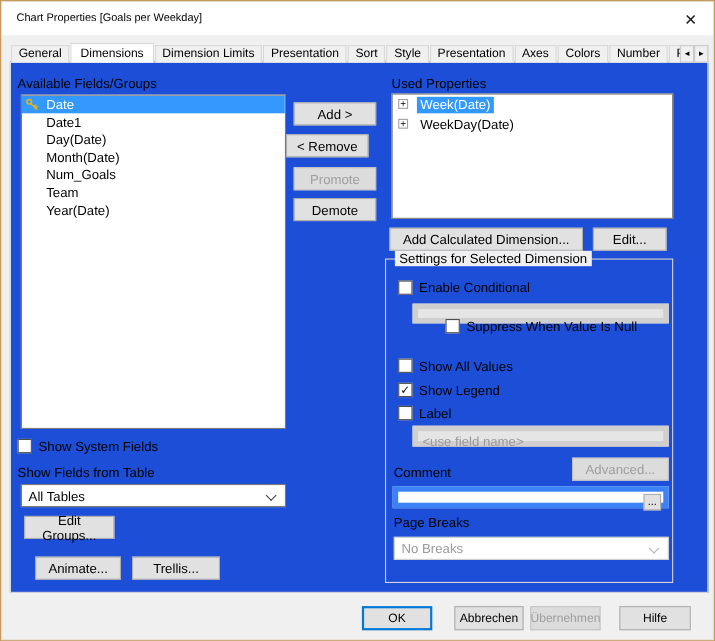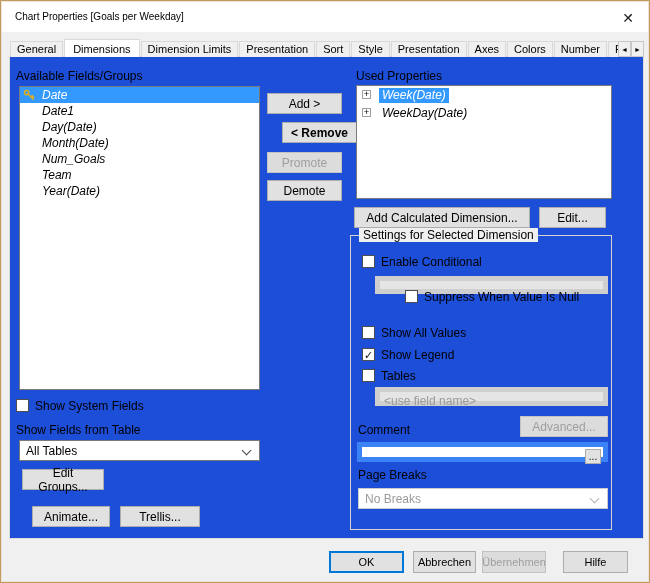--- a/index.html
+++ b/index.html
@@ -45,21 +45,21 @@
     font-size:7px; line-height:15px; text-align:center; color:#000; cursor:pointer;
   }
   
   .panel {
     position:absolute; left:8px; top:55px; width:635px; height:483px;
     background:#1d4ed8; border:1px solid #dcdcdc; z-index:2;
   }
   .lbl { position:absolute; white-space:nowrap; }
   
   .listbox {
-    position:absolute; background:#fff; border:1px solid #7a7a7a; overflow:hidden;font-style:italic;
+    position:absolute; background:#fff; border:1px solid #7a7a7a; overflow:hidden;
   }
   .fieldrow { position:relative; height:16px; line-height:16px; padding-left:22px; cursor:default; white-space:nowrap; }
   .fieldrow.selected { background:#3399ff; color:#fff; }
   .key-ic { position:absolute; left:3px; top:2px; width:12px; height:12px; }
   
   .btn {
     position:absolute; background:#e1e1e1; border:1px solid #adadad;
     font-size:12px; text-align:center; cursor:pointer;
     display:flex; align-items:center; justify-content:center;
     font-family:"Liberation Sans", sans-serif;
@@ -167,21 +167,21 @@
       </div>
       <div class="fieldrow"><span>Date1</span></div>
       <div class="fieldrow"><span>Day(Date)</span></div>
       <div class="fieldrow"><span>Month(Date)</span></div>
       <div class="fieldrow"><span>Num_Goals</span></div>
       <div class="fieldrow"><span>Team</span></div>
       <div class="fieldrow"><span>Year(Date)</span></div>
     </div>
 
     <button class="btn" style="left:257px; top:36px; width:75px; height:21px;">Add &gt;</button>
-    <button class="btn" style="left:272px; top:65px; width:75px; height:21px;font-weight:bold;">&lt; Remove</button>
+    <button class="btn" style="left:250px; top:65px; width:75px; height:21px;">&lt; Remove</button>
     <button class="btn disabled" style="left:257px; top:95px; width:75px; height:21px;">Promote</button>
     <button class="btn" style="left:257px; top:123px; width:75px; height:21px;">Demote</button>
 
     <div class="lbl" style="left:346px; top:12px;">Used Properties</div>
 
     <div class="listbox" style="left:346px; top:28px; width:256px; height:114px;">
       <div class="treerow">
         <span class="plusbox">+</span>
         <span class="treelabel selected">Week(Date)</span>
       </div>
@@ -206,21 +206,21 @@
     <div class="cbrow" style="left:352px; top:232px;margin-left:43px;">
       <span class="cbox"></span><span class="cbtext">Suppress When Value Is Null</span>
     </div>
     <div class="cbrow" style="left:352px; top:268px;">
       <span class="cbox"></span><span class="cbtext">Show All Values</span>
     </div>
     <div class="cbrow" style="left:352px; top:290px;">
       <span class="cbox"><span>✓</span></span><span class="cbtext">Show Legend</span>
     </div>
     <div class="cbrow" style="left:352px; top:311px;">
-      <span class="cbox"></span><span class="cbtext">Tables</span>
+      <span class="cbox"></span><span class="cbtext">Label</span>
     </div>
     <div class="txtfield disabled" style="left:365px; top:330px; width:233px; height:19px;">
       <div class="ph">&lt;use field name&gt;</div>
     </div>
 
     <button class="btn disabled" style="left:510px; top:359px; width:88px; height:21px;">Advanced...</button>
     <div class="lbl" style="left:348px; top:366px;">Comment</div>
 
     <div class="txtfield" style="left:347px; top:385px; width:251px; height:20px;">
       <input class="rawinput" type="text" value="" style="">
@@ -242,18 +242,18 @@
       <span class="val">All Tables</span>
       <span class="chev"></span>
     </div>
 
     <button class="btn" style="left:12px; top:412px; width:82px; height:21px;">Edit Groups...</button>
     <button class="btn" style="left:22px; top:449px; width:78px; height:21px;">Animate...</button>
     <button class="btn" style="left:110px; top:449px; width:80px; height:21px;">Trellis...</button>
 
   </div>
 
-  <button class="btn footer-btn focused" style="left:328px; top:550px; width:75px;">OK</button>
+  <button class="btn footer-btn focused" style="left:328px; top:550px; width:64px;">OK</button>
   <button class="btn footer-btn" style="left:412px; top:550px; width:63px;">Abbrechen</button>
   <button class="btn footer-btn disabled" style="left:481px; top:550px; width:64px;">Übernehmen</button>
   <button class="btn footer-btn" style="left:562px; top:550px; width:65px;">Hilfe</button>
 
 </div>
 
 </body></html>

